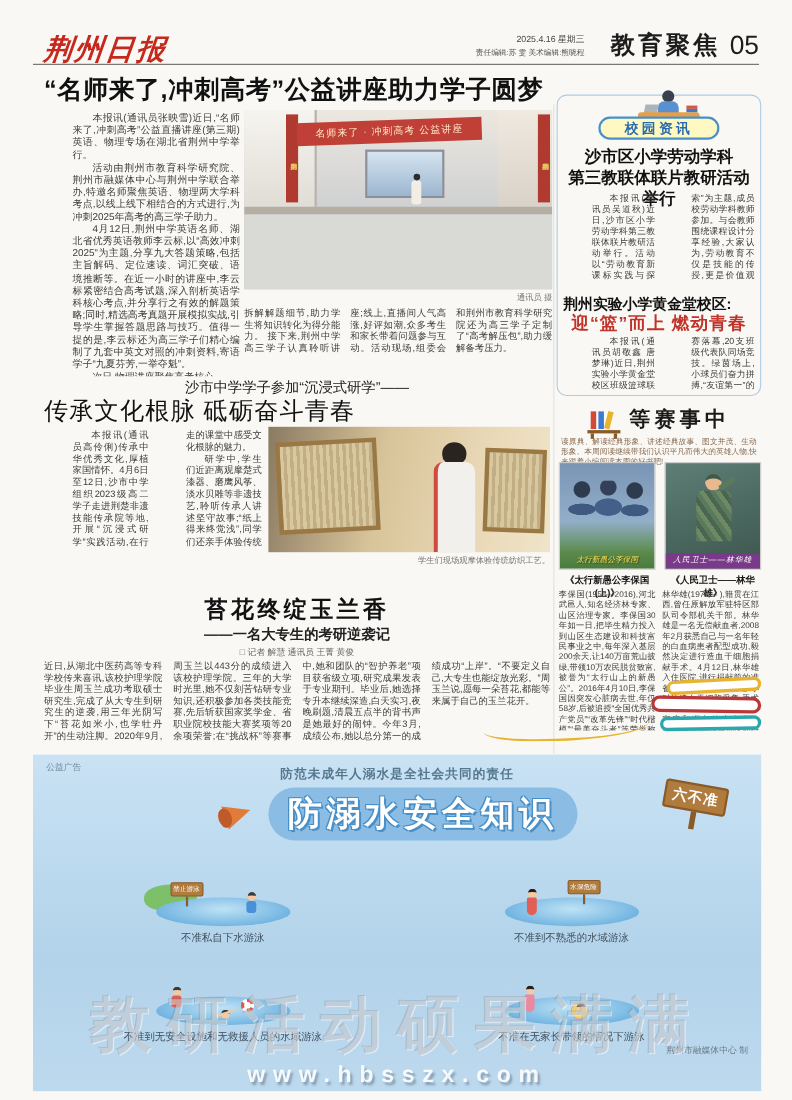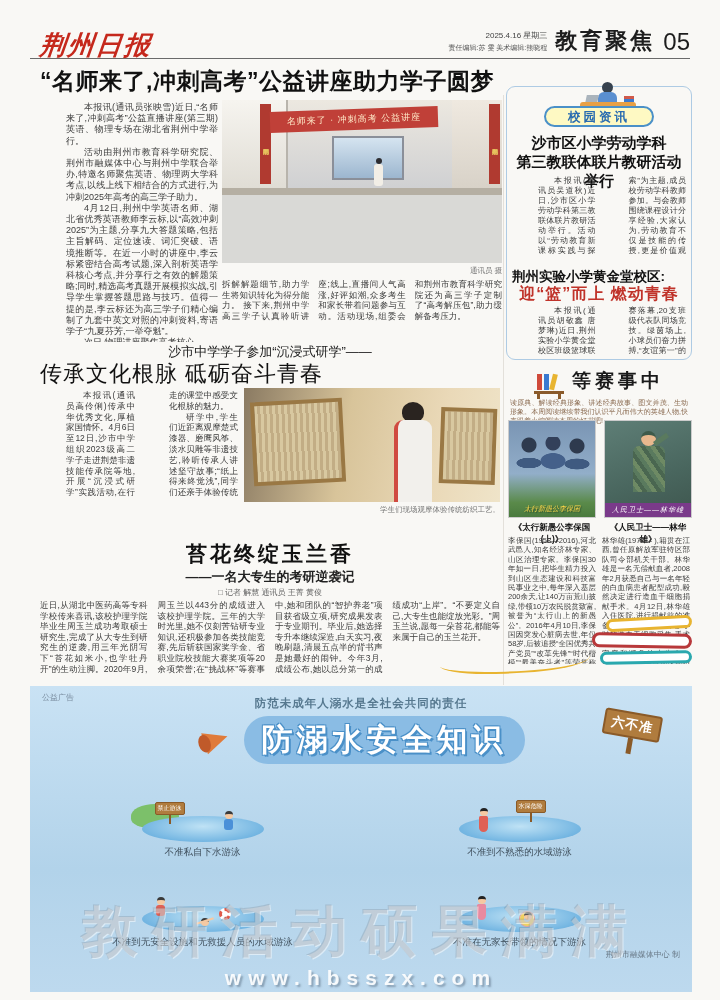--- a/index.html
+++ b/index.html
@@ -6,21 +6,21 @@
   html,body { background:#d8d5d0; }
   body { font-family:"Liberation Sans","DejaVu Sans",sans-serif; }
   .page { position:relative; width:720px; height:1000px; margin:0 auto; background:#f9f8f5; overflow:hidden; box-shadow:0 0 8px rgba(0,0,0,.3); }
 
   
   .masthead { position:absolute; left:40px; top:28px; font-size:26px; font-weight:bold; font-style:italic; color:#c5281c; letter-spacing:2px; transform:skewX(-6deg); }
   .head-right { position:absolute; right:30px; top:26px; display:flex; align-items:flex-end; gap:8px; }
   .head-small { text-align:right; padding-bottom:3px; }
   .head-date { font-size:8px; color:#444; }
   .head-editors { font-size:7px; color:#555; margin-top:2px; }
-  .head-section { font-size:22px; font-weight:bold; color:#1d1d1d; letter-spacing:3px; }
+  .head-section { font-size:22px; font-weight:bold; color:#1d1d1d; letter-spacing:3px;margin-left:16px; }
   .head-pageno { font-size:24px; color:#1d1d1d; }
   .head-rule { position:absolute; left:30px; right:30px; top:58px; border-bottom:1.5px solid #6a6a6a; }
 
   
   .main-headline { position:absolute; left:40px; top:66px; width:470px; font-size:23px; font-weight:bold; color:#111; letter-spacing:.5px; white-space:nowrap; }
   .main-left { position:absolute; left:40px; top:102px; width:178px; height:240px; overflow:hidden; font-size:9px; line-height:11.2px; color:#3b3b3b; text-align:justify; }
   .main-left p, .bodytext p { text-indent:2em;margin-left:26px; }
   .photo-main { position:absolute; left:222px; top:100px; width:280px; height:163px; overflow:hidden; background:linear-gradient(#ece8e0,#cfd0d2 55%,#c6c7c9); }
   .ph-win { position:absolute; left:0; top:0; width:66px; height:88px; background:linear-gradient(#f6f4ef,#e0ddd5); border-right:2px solid #b8b4ac; }
   .ph-win2 { position:absolute; right:0; top:0; width:50px; height:88px; background:linear-gradient(#efe9e0,#d8d2c8); }

